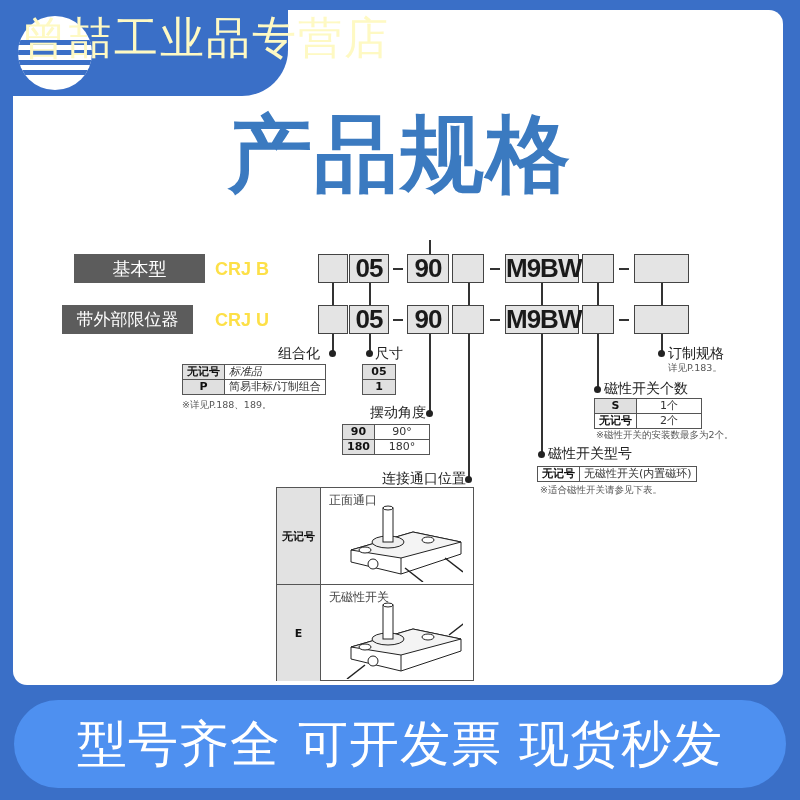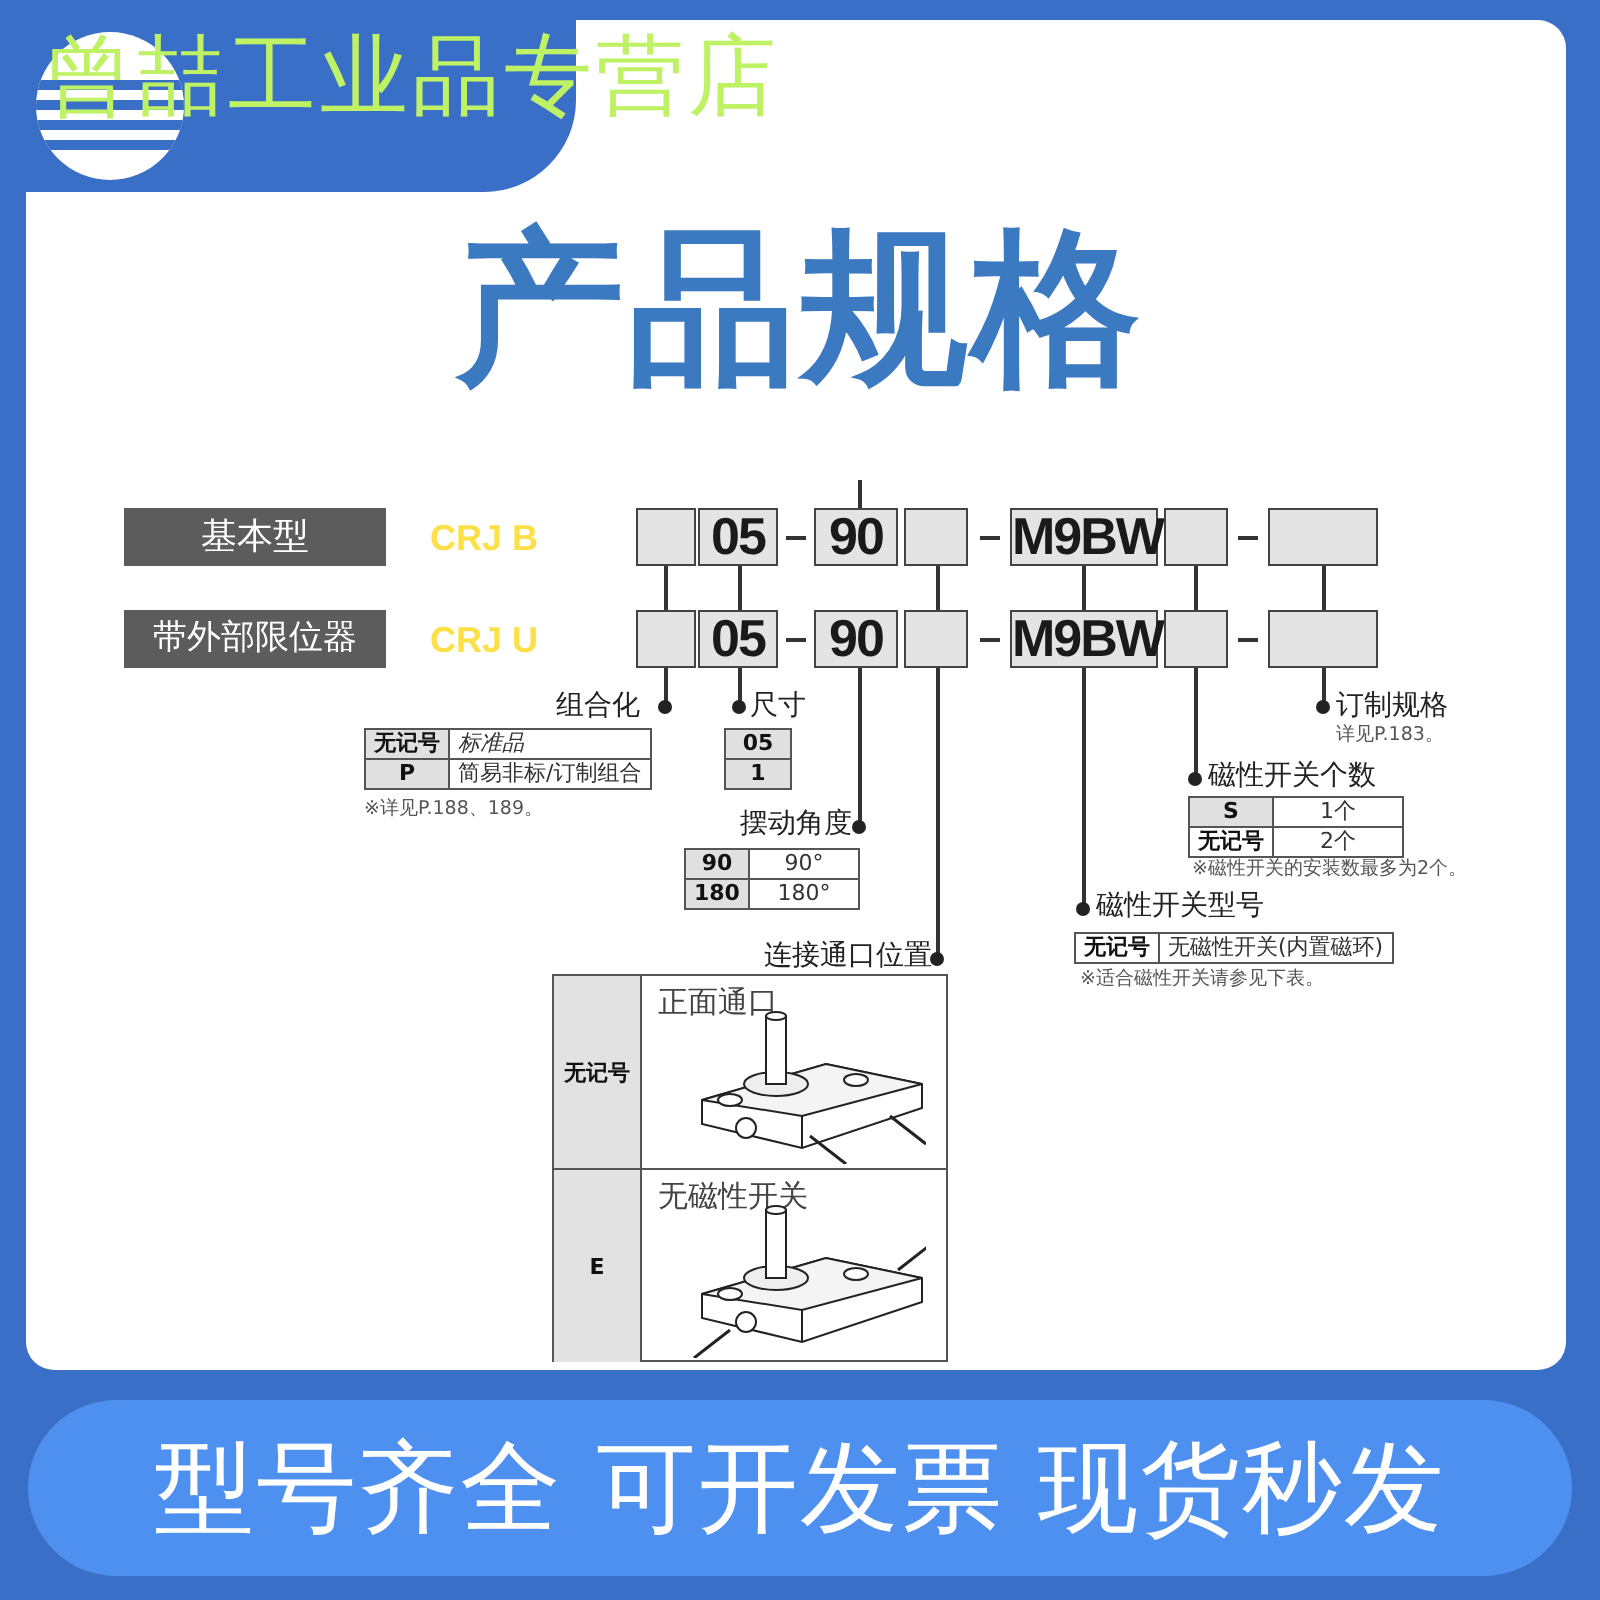--- a/index.html
+++ b/index.html
@@ -2,41 +2,41 @@
 <html><head>
 <meta charset="utf-8">
 <style>
   html,body{margin:0;padding:0;}
   body{width:800px;height:800px;position:relative;overflow:hidden;background:#3a6fc7;font-family:"DejaVu Sans","Liberation Sans",sans-serif;}
   .panel{position:absolute;left:13px;top:10px;width:770px;height:675px;background:#fff;border-radius:14px;}
   .logo-block{position:absolute;left:0;top:0;width:288px;height:96px;background:#3a6fc7;border-bottom-right-radius:46px;}
   .logo-circle{position:absolute;left:18px;top:16px;width:74px;height:74px;border-radius:50%;background:#fff;overflow:hidden;}
   .logo-circle .wave{position:absolute;left:0;width:74px;height:5px;background:#3a6fc7;}
   .logo-text{position:absolute;left:100px;top:6px;font-family:"Liberation Sans",sans-serif;font-weight:bold;font-size:90px;line-height:90px;color:#fff;letter-spacing:-6px;}
-  .watermark{position:absolute;left:22px;top:14px;font-family:"Liberation Serif","DejaVu Serif",serif;font-size:44px;line-height:50px;color:#bef264;letter-spacing:2px;white-space:nowrap;}
+  .watermark{position:absolute;left:22px;top:14px;font-family:"Liberation Serif","DejaVu Serif",serif;font-size:44px;line-height:50px;color:#fef9c3;letter-spacing:2px;white-space:nowrap;}
   .title{position:absolute;left:0;top:104px;width:800px;text-align:center;font-family:"DejaVu Sans",sans-serif;font-weight:bold;font-size:84px;line-height:100px;color:#3b7ac0;letter-spacing:2px;}
   .row{position:absolute;left:62px;height:30px;}
   .label-tag{position:absolute;left:0;top:0;height:29px;background:#5c5c5c;color:#fff;font-size:18px;line-height:29px;text-align:center;}
   .code{position:absolute;font-family:"Liberation Sans",sans-serif;font-weight:bold;font-size:18px;line-height:30px;color:#fde047;}
   .box{position:absolute;top:0;height:29px;background:#e4e4e4;border:1.5px solid #444;box-sizing:border-box;font-family:"Liberation Sans",sans-serif;font-weight:bold;font-size:26px;line-height:27px;text-align:center;color:#1a1a1a;letter-spacing:-1px;}
   .dash{position:absolute;top:14px;height:2px;width:10px;background:#333;}
   .vline{position:absolute;width:1.5px;background:#333;}
   .dot{position:absolute;width:7px;height:7px;border-radius:50%;background:#222;}
   .callout{position:absolute;font-size:13px;line-height:16px;color:#222;white-space:nowrap;}
   .callout.big{font-size:14px;}
   table.spec{position:absolute;border-collapse:collapse;font-size:11px;color:#333;}
   table.spec td{border:1px solid #555;padding:0 4px;height:14px;line-height:14px;white-space:nowrap;}
   table.spec td.k{background:#e0e0e0;font-weight:bold;text-align:center;color:#111;}
   table.spec td.v{text-align:center;}
   table.spec td.vl{text-align:left;}
   .note{position:absolute;font-size:9.5px;color:#555;white-space:nowrap;line-height:12px;}
   .port-table{position:absolute;left:276px;top:487px;width:198px;height:194px;border:1px solid #555;box-sizing:border-box;}
   .port-row{position:absolute;left:0;width:196px;border-bottom:1px solid #555;box-sizing:border-box;}
   .port-key{position:absolute;left:0;top:0;width:44px;height:100%;background:#e2e2e2;border-right:1px solid #555;box-sizing:border-box;font-size:11px;font-weight:bold;display:flex;align-items:center;justify-content:center;color:#111;}
-  .port-cap{position:absolute;left:52px;top:4px;font-size:15px;color:#444;}
+  .port-cap{position:absolute;left:52px;top:4px;font-size:12px;color:#444;}
   .port-img{position:absolute;left:66px;top:14px;}
   .banner{position:absolute;left:14px;top:700px;width:772px;height:88px;background:#4e90f0;border-radius:44px;color:#fff;text-align:center;font-family:"DejaVu Sans",sans-serif;font-size:50px;line-height:88px;letter-spacing:1px;white-space:nowrap;}
 </style>
 </head>
 <body>
 
 <div class="panel"></div>
 
 <div class="logo-block">
   <div class="logo-circle">
@@ -44,21 +44,21 @@
     <div class="wave" style="top:34px;"></div>
     <div class="wave" style="top:44px;"></div>
     <div class="wave" style="top:54px;"></div>
   </div>
 </div>
 <div class="watermark">曾喆工业品专营店</div>
 
 <div class="title">产品规格</div>
 
 <div class="row" style="top:254px;width:640px;">
-  <div class="label-tag" style="width:131px;">基本型</div>
+  <div class="label-tag" style="width:131px;margin-left:12px;">基本型</div>
   <div class="code" style="left:153px;top:0;">CRJ B</div>
   <div class="box" style="left:256px;width:30px;"></div>
   <div class="box" style="left:287px;width:40px;">05</div>
   <div class="dash" style="left:331px;"></div>
   <div class="box" style="left:345px;width:42px;">90</div>
   <div class="box" style="left:390px;width:32px;"></div>
   <div class="dash" style="left:428px;"></div>
   <div class="box" style="left:443px;width:74px;">M9BW</div>
   <div class="box" style="left:520px;width:32px;"></div>
   <div class="dash" style="left:557px;"></div>

